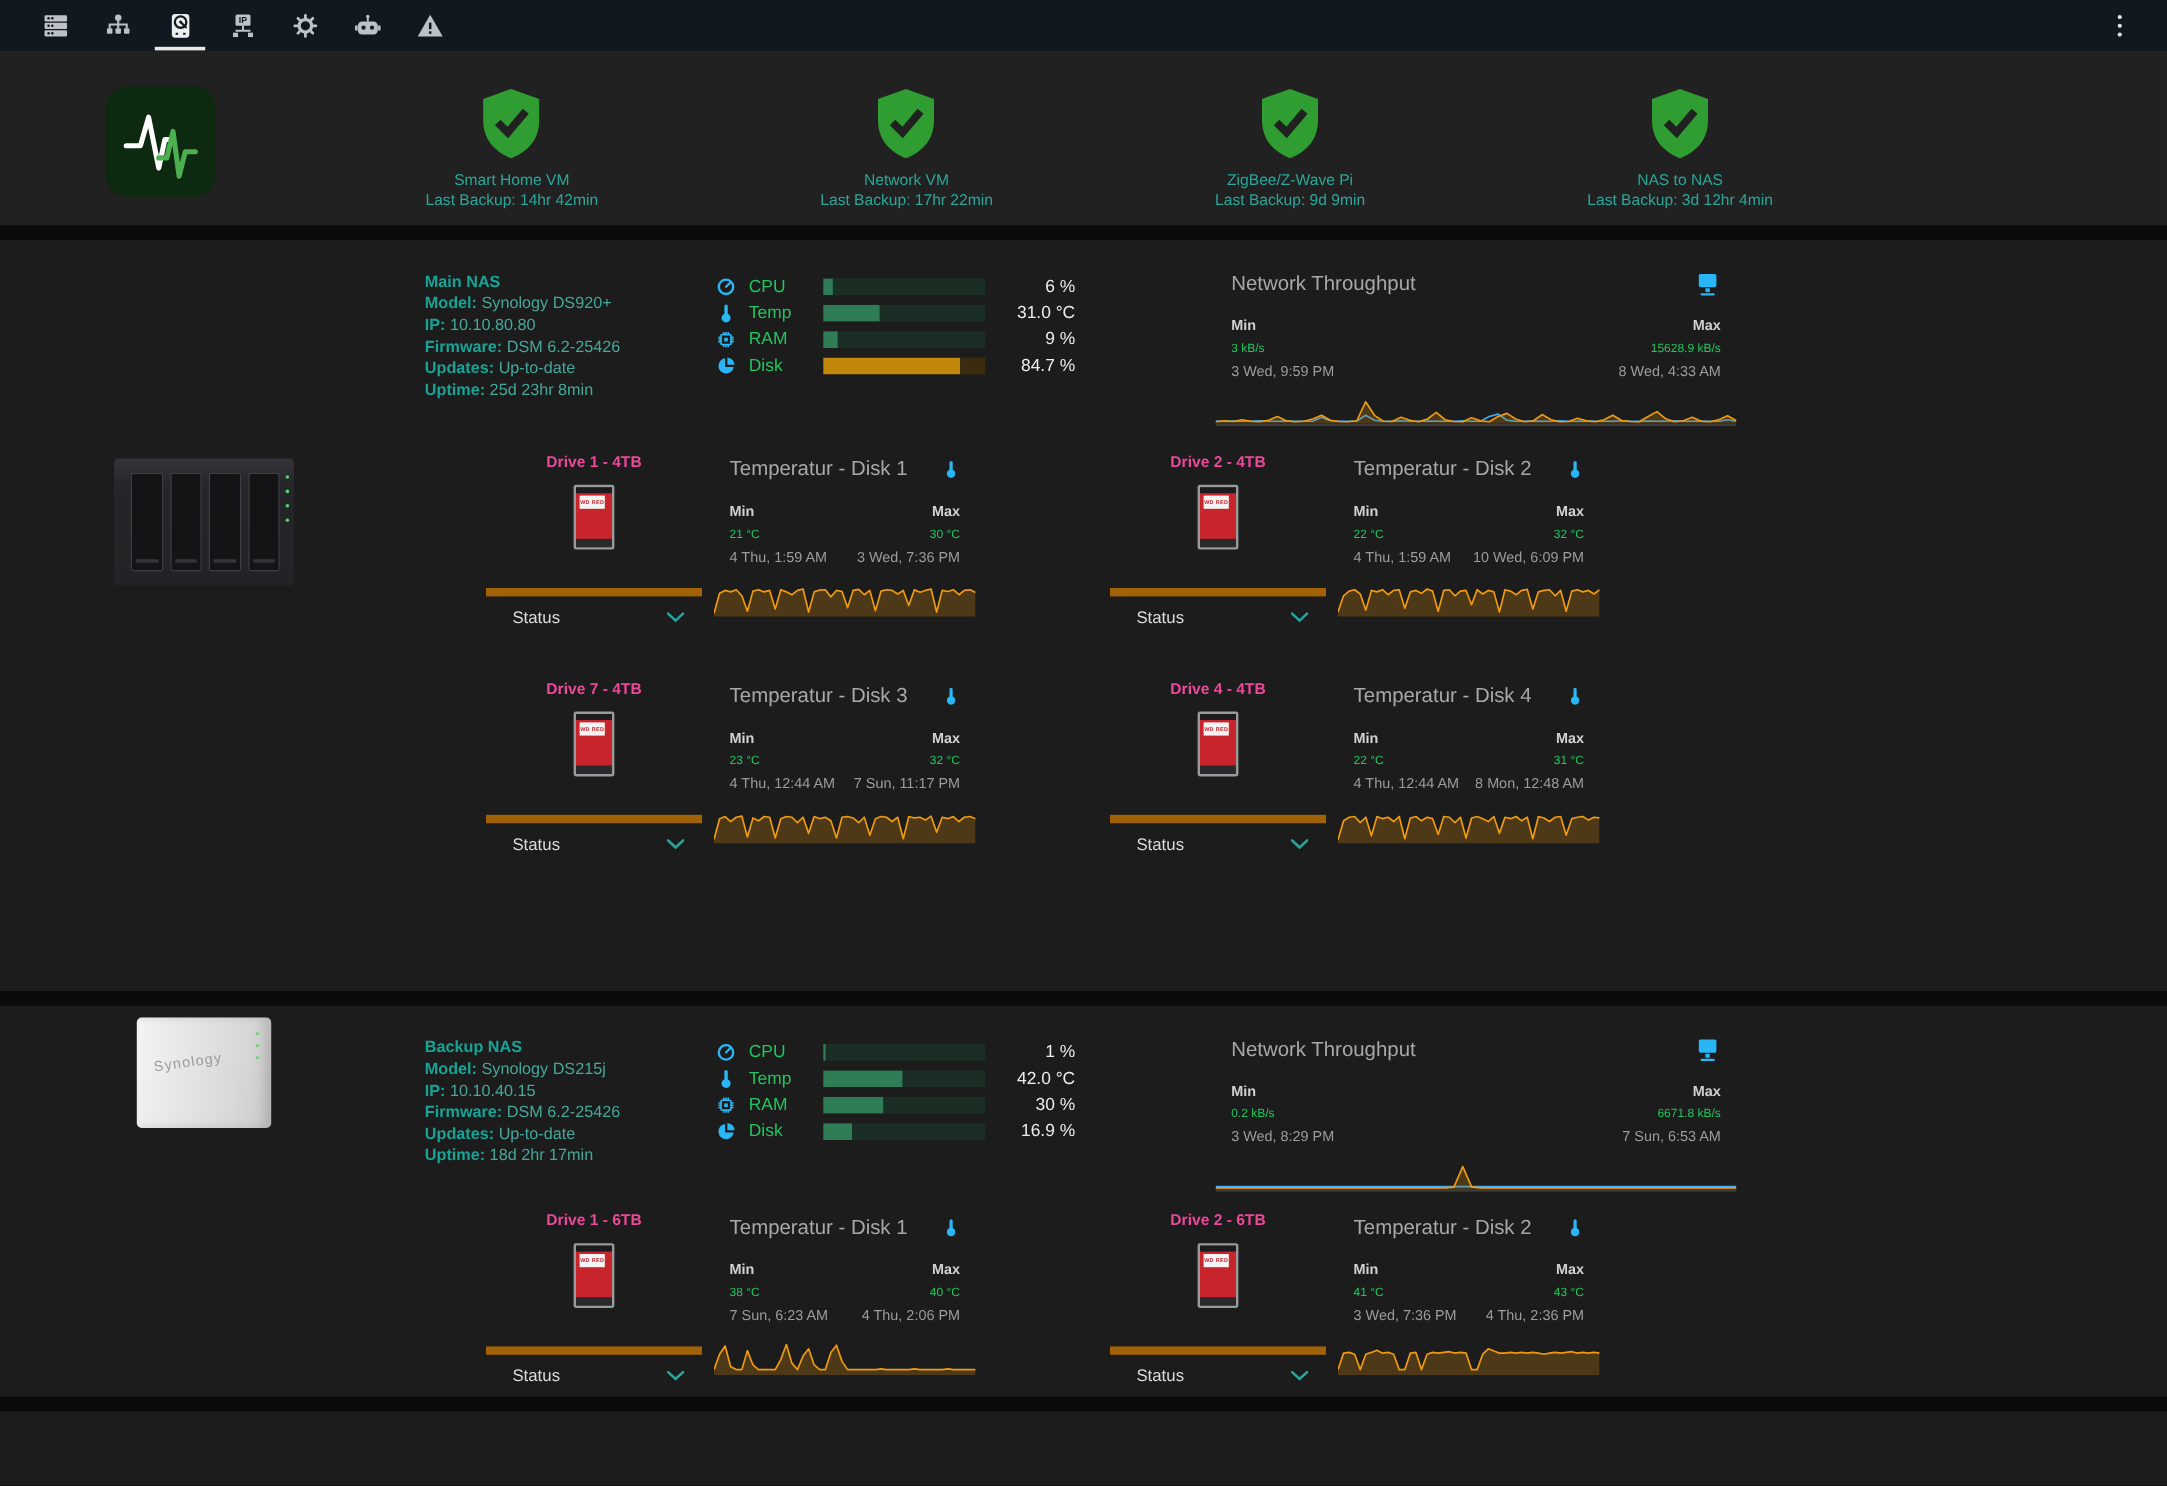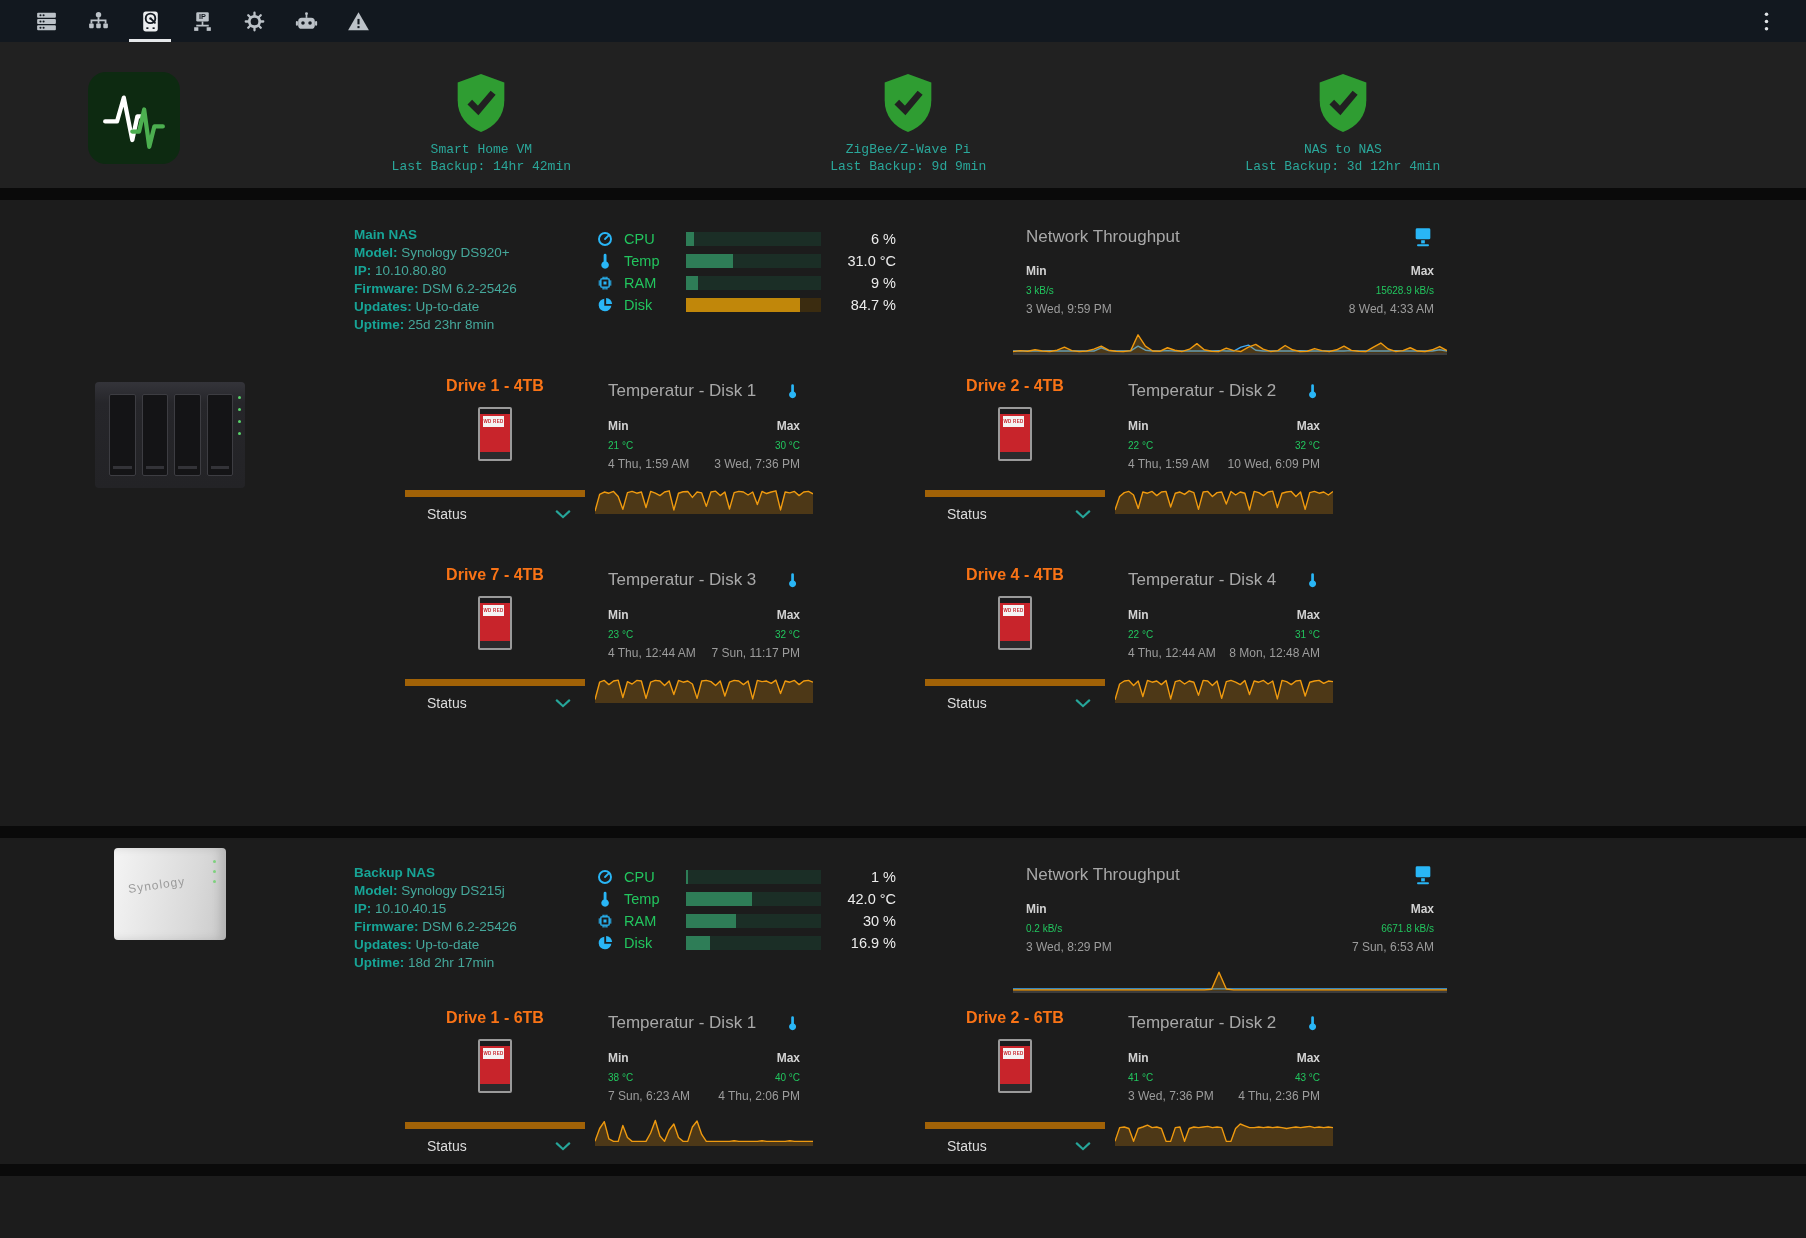--- a/index.html
+++ b/index.html
@@ -10,21 +10,21 @@
   .tool-btn svg{width:25px;height:25px;}
   .tool-btn.active::after{content:'';position:absolute;bottom:0;left:5px;right:5px;height:3px;background:#e6e8ea;}
   .topbar-spacer{flex:1;}
   .tool-btn.overflow{width:40px;}
   
   .header{height:146px;background:#212121;display:flex;align-items:flex-start;padding-top:30px;box-sizing:border-box;}
   .app-icon{width:92px;height:92px;margin-left:88px;border-radius:18px;background:#0d2a11;
     display:flex;align-items:center;justify-content:center;flex:none;}
   .app-icon svg{width:78px;height:78px;}
   .shield-strip{flex:1;display:flex;justify-content:space-around;margin-left:82px;margin-right:236px;}
-  .shield-tile{display:flex;flex-direction:column;align-items:center;cursor:pointer;font-family:Liberation Mono, monospace;}
+  .shield-tile{display:flex;flex-direction:column;align-items:center;cursor:pointer;}
   .shield-tile svg.shield{width:56px;height:62px;}
   .shield-label{margin-top:7px;font-size:13px;color:#2aa79a;line-height:17px;}
   .shield-sub{font-size:13px;color:#2aa79a;line-height:17px;}
   .gap{height:12px;background:#0a0a0a;}
   
   .panel{background:#1c1c1c;}
   .nas-panel{display:grid;grid-template-columns:340px 1fr;box-sizing:border-box;}
   .panel-main{height:626px;}
   .panel-backup{height:326px;}
   .panel-next{height:62px;background:#1c1c1c;}
@@ -59,21 +59,21 @@
   .mm.right{text-align:right;}
   .mm-label{font-size:12px;font-weight:bold;color:#d2d2d2;line-height:19px;}
   .mm-value{font-size:10px;color:#22c55e;line-height:19px;}
   .mm-time{font-size:12px;color:#9c9c9c;line-height:19px;}
   .chart{display:block;width:100%;}
   .net-chart{height:22px;margin-top:12px;border-bottom:2px solid #3c3c3c;}
   
   .drive-grid{display:grid;grid-template-columns:520px 520px;row-gap:44px;margin:22px 0 0 51px;}
   .drive-cell{display:grid;grid-template-columns:180px 218px;column-gap:10px;}
   .drive-left{display:flex;flex-direction:column;align-items:center;height:145px;}
-  .drive-name{font-size:16px;font-weight:bold;color:#f97316;}
+  .drive-name{font-size:13px;font-weight:bold;color:#ec4899;}
   .hdd-img{width:34px;height:54px;margin-top:12px;background:#c8242b;border:2px solid #9a9a9a;
     border-radius:2px;position:relative;box-sizing:border-box;}
   .hdd-cap{position:absolute;top:0;left:0;right:0;height:5px;background:#1c1c1e;}
   .hdd-sticker{position:absolute;top:7px;left:3px;width:21px;height:11px;background:#f4f4f4;
     display:flex;align-items:center;justify-content:center;}
   .hdd-sticker b{font-size:4.5px;color:#c8242b;letter-spacing:.3px;}
   .hdd-bottom{position:absolute;bottom:0;left:0;right:0;height:7px;background:#2a2a2c;}
   .status-row{margin-top:auto;width:100%;border-top:7px solid #a16207;padding-top:9px;
     display:flex;justify-content:space-between;align-items:center;cursor:pointer;box-sizing:border-box;}
   .status-label{font-size:14px;color:#dcdcdc;font-weight:500;padding-left:22px;}
@@ -208,20 +208,28 @@
           <path d="M18 32 L27 41 L43 22" stroke="#212121" stroke-width="7" fill="none"></path>
         </svg>
       <div class="shield-label">Smart Home VM</div>
       <div class="shield-sub">Last Backup: 14hr 42min</div>
     </div>
     <div class="shield-tile">
       <svg class="shield" viewBox="0 0 60 66">
           <path d="M30 2 L55 11 V30 C55 47 45 58 30 64 C15 58 5 47 5 30 V11 Z" fill="#2f9d32"></path>
           <path d="M18 32 L27 41 L43 22" stroke="#212121" stroke-width="7" fill="none"></path>
         </svg>
+      <div class="shield-label">Network VM</div>
+      <div class="shield-sub">Last Backup: 17hr 22min</div>
+    </div>
+    <div class="shield-tile">
+      <svg class="shield" viewBox="0 0 60 66">
+          <path d="M30 2 L55 11 V30 C55 47 45 58 30 64 C15 58 5 47 5 30 V11 Z" fill="#2f9d32"></path>
+          <path d="M18 32 L27 41 L43 22" stroke="#212121" stroke-width="7" fill="none"></path>
+        </svg>
       <div class="shield-label">ZigBee/Z-Wave Pi</div>
       <div class="shield-sub">Last Backup: 9d 9min</div>
     </div>
     <div class="shield-tile">
       <svg class="shield" viewBox="0 0 60 66">
           <path d="M30 2 L55 11 V30 C55 47 45 58 30 64 C15 58 5 47 5 30 V11 Z" fill="#2f9d32"></path>
           <path d="M18 32 L27 41 L43 22" stroke="#212121" stroke-width="7" fill="none"></path>
         </svg>
       <div class="shield-label">NAS to NAS</div>
       <div class="shield-sub">Last Backup: 3d 12hr 4min</div>

